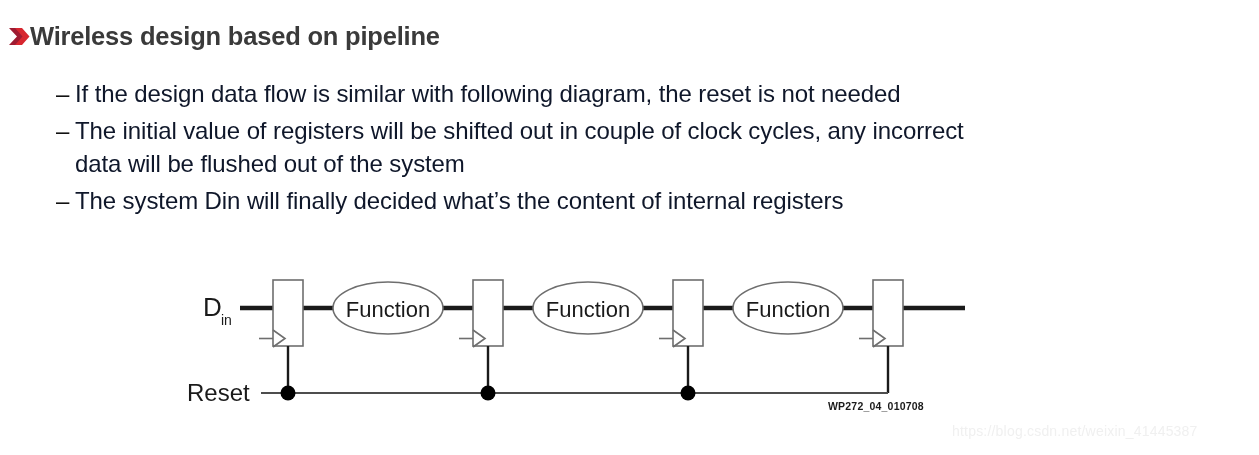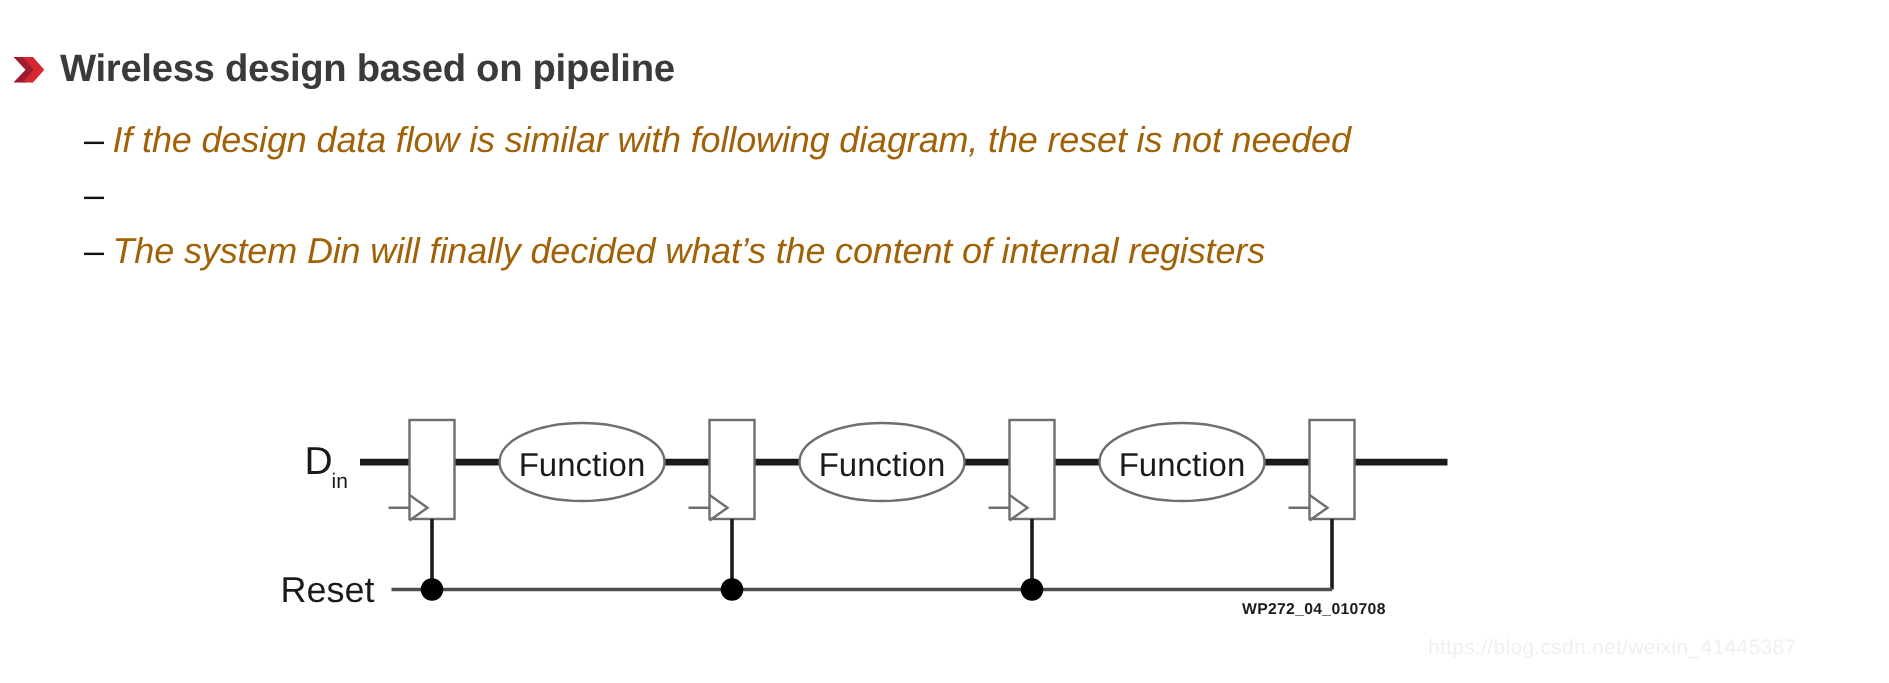--- a/index.html
+++ b/index.html
@@ -13,24 +13,23 @@
     position: relative;
     overflow: hidden;
     font-family: "Liberation Sans", sans-serif;
     color: #000000;
   }
 
   
   .slide-title {
     position: absolute;
     left: 8px;
-    top: 32px;
+    top: 22px;
     display: flex;
     align-items: center;
-    gap: 10px;
   }
   .title-bullet {
     width: 22px;
     height: 24px;
     flex: 0 0 auto;
     display: block;
   }
   .title-text {
     font-size: 25.5px;
     font-weight: bold;
@@ -54,24 +53,23 @@
   .dash {
     width: 19px;
     flex: 0 0 auto;
     font-size: 24px;
     line-height: 33px;
     color: #111;
   }
   .bullet-text {
     font-size: 24px;
     line-height: 33px;
-    color: #a16207;
+    color: #0f172a;
     white-space: pre-wrap;
     letter-spacing: -0.1px;
-    font-style: italic;
   }
 
   
   .diagram {
     position: absolute;
     left: 185px;
     top: 268px;
     width: 780px;
     height: 160px;
   }
@@ -110,20 +108,22 @@
 
 <div class="bullets">
 
   <div class="bullet-row">
     <span class="dash">–</span>
     <span class="bullet-text">If the design data flow is similar with following diagram, the reset is not needed</span>
   </div>
 
   <div class="bullet-row">
     <span class="dash">–</span>
+    <span class="bullet-text">The initial value of registers will be shifted out in couple of clock cycles, any incorrect
+data will be flushed out of the system</span>
   </div>
 
   <div class="bullet-row">
     <span class="dash">–</span>
     <span class="bullet-text">The system Din will finally decided what’s the content of internal registers</span>
   </div>
 
 </div>
 
 <div class="diagram">

